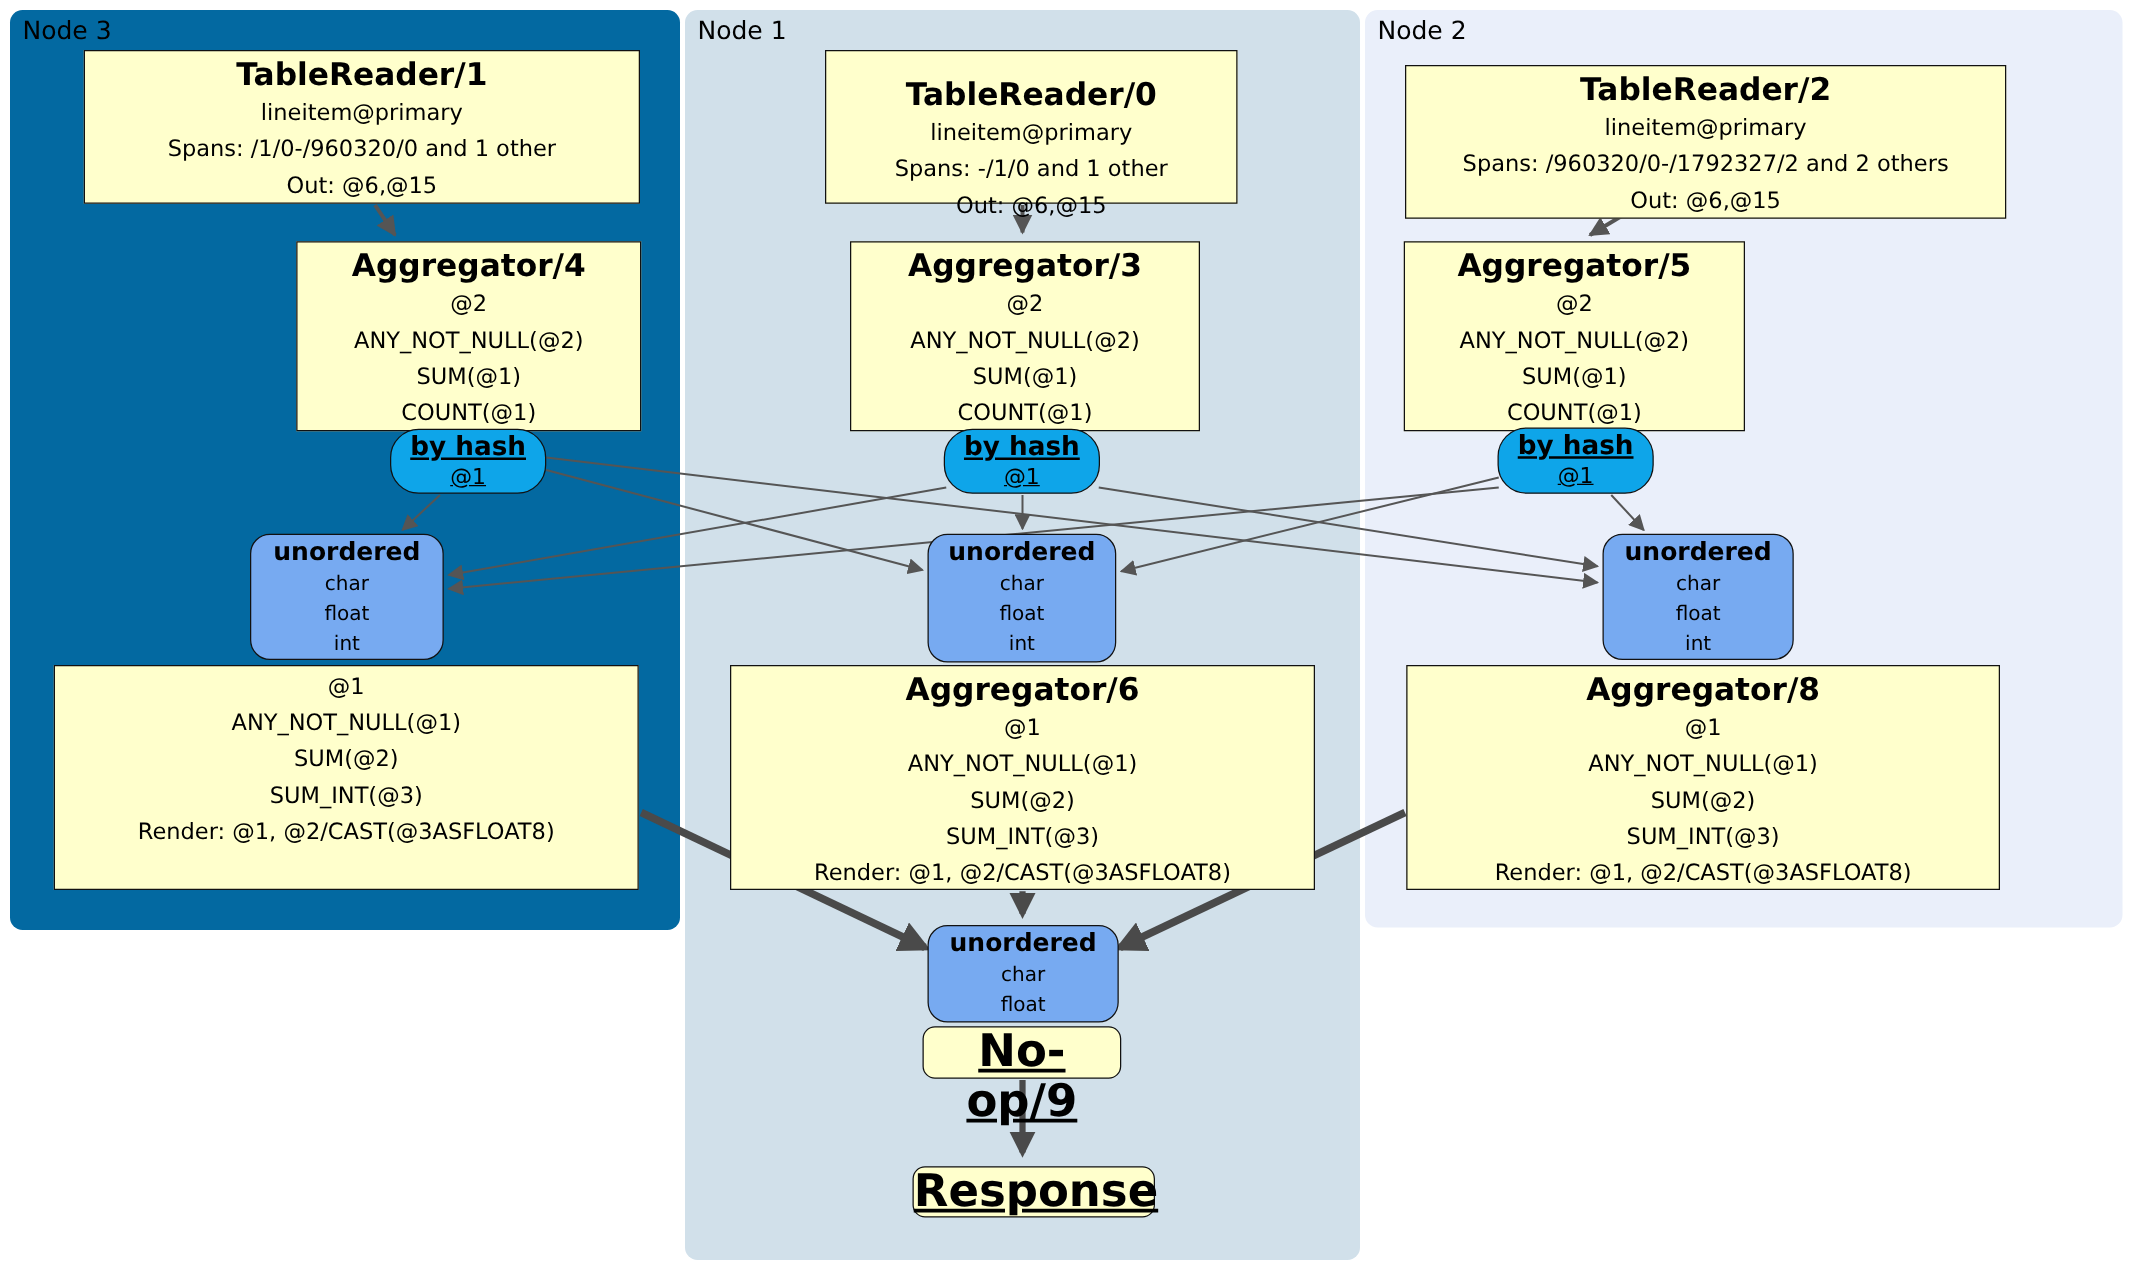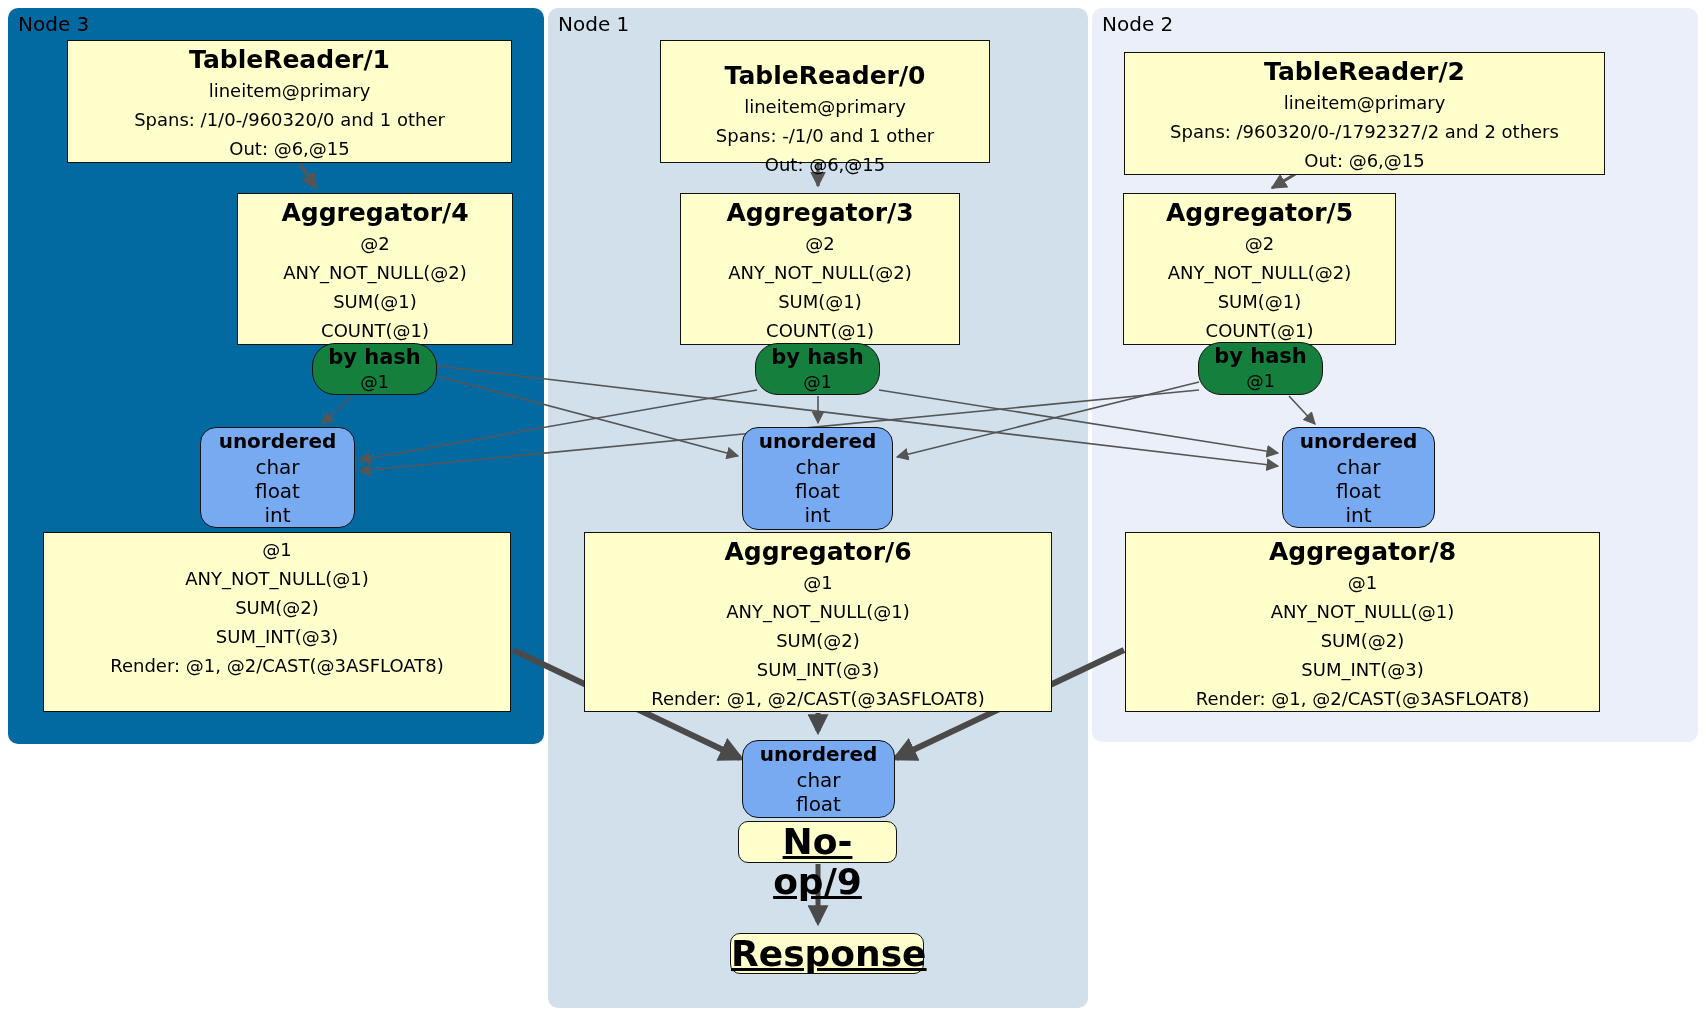--- a/index.html
+++ b/index.html
@@ -6,26 +6,26 @@
   #stage{
     position:relative;width:1706px;height:1016px;overflow:hidden;
     font-family:"DejaVu Sans","Liberation Sans",sans-serif;color:#000;
   }
   .panel{position:absolute;border-radius:10px;}
   .panel-label{position:absolute;left:10px;top:4px;font-size:20px;color:#000;}
   .box{position:absolute;background:#ffffcc;border:1.7px solid #111;border-radius:0;
        text-align:center;box-sizing:border-box;}
   .proc .box-title{font-size:25px;font-weight:bold;line-height:33px;}
   .proc .box-line{font-size:18px;line-height:29px;white-space:nowrap;}
-  .router{background:#15803d;border-radius:23px;z-index:4;}
+  .router{background:#0ea5e9;border-radius:23px;z-index:4;text-decoration:underline;}
   .router .box-title{font-size:21px;font-weight:bold;line-height:27px;}
   .router .box-line{font-size:17.5px;line-height:22px;}
   .sync{background:#77aaf1;border-radius:16px;z-index:4;}
   .sync .box-title{font-size:20px;font-weight:bold;line-height:27px;}
-  .sync .box-line{font-size:20px;line-height:24px;}
+  .sync .box-line{font-size:16px;line-height:24px;}
   .small-proc .box-title{font-size:36px;font-weight:bold;line-height:40px;text-decoration:underline;}
   .box{z-index:3;}
   #edges{position:absolute;left:0;top:0;z-index:2;}
 </style>
 </head>
 <body>
 
 <div id="stage">
 
   <div class="panel" style="left:8px;top:8px;width:536px;height:736px;background:#0369a1;">

